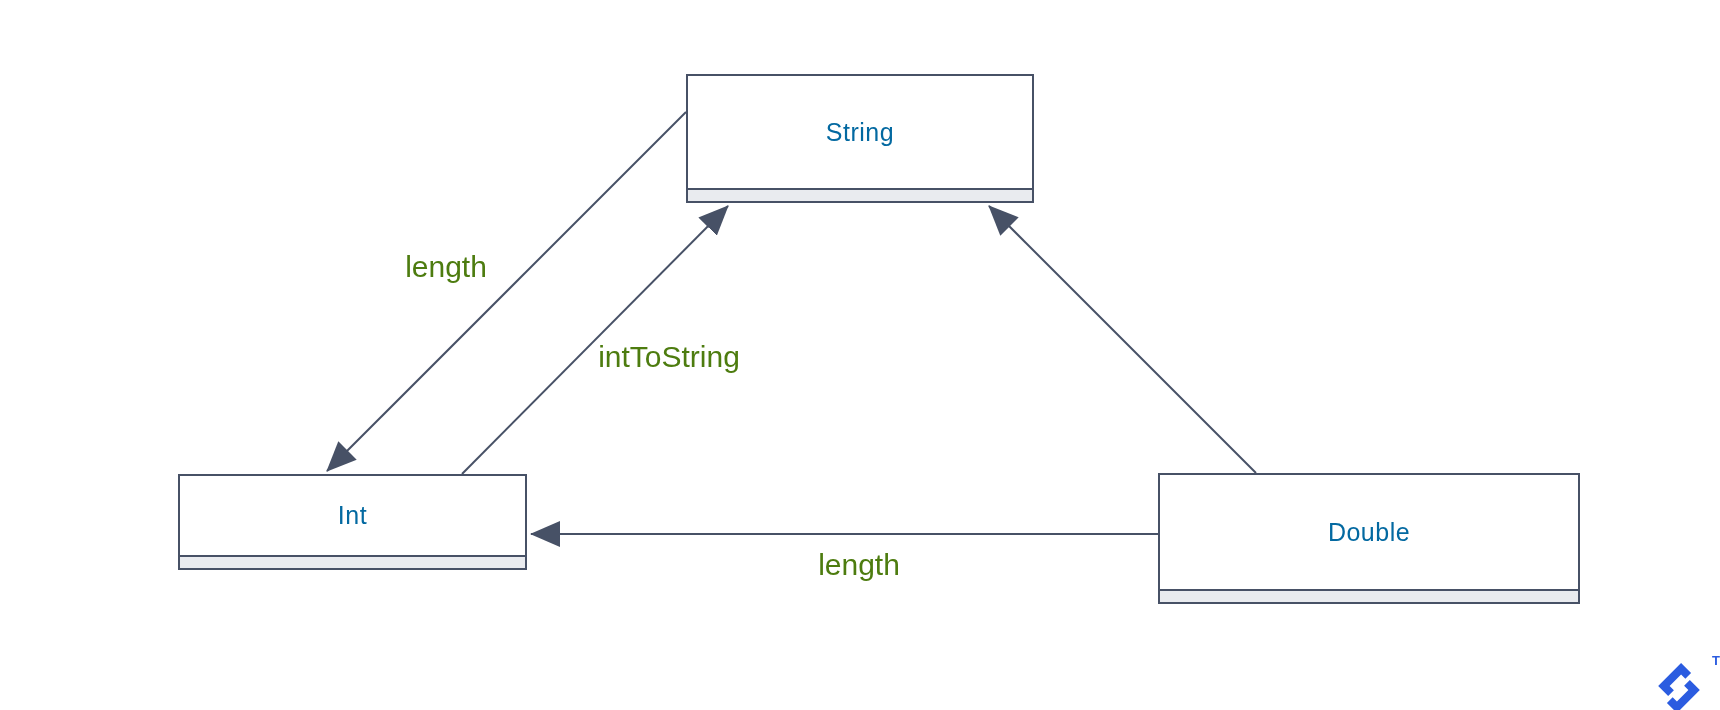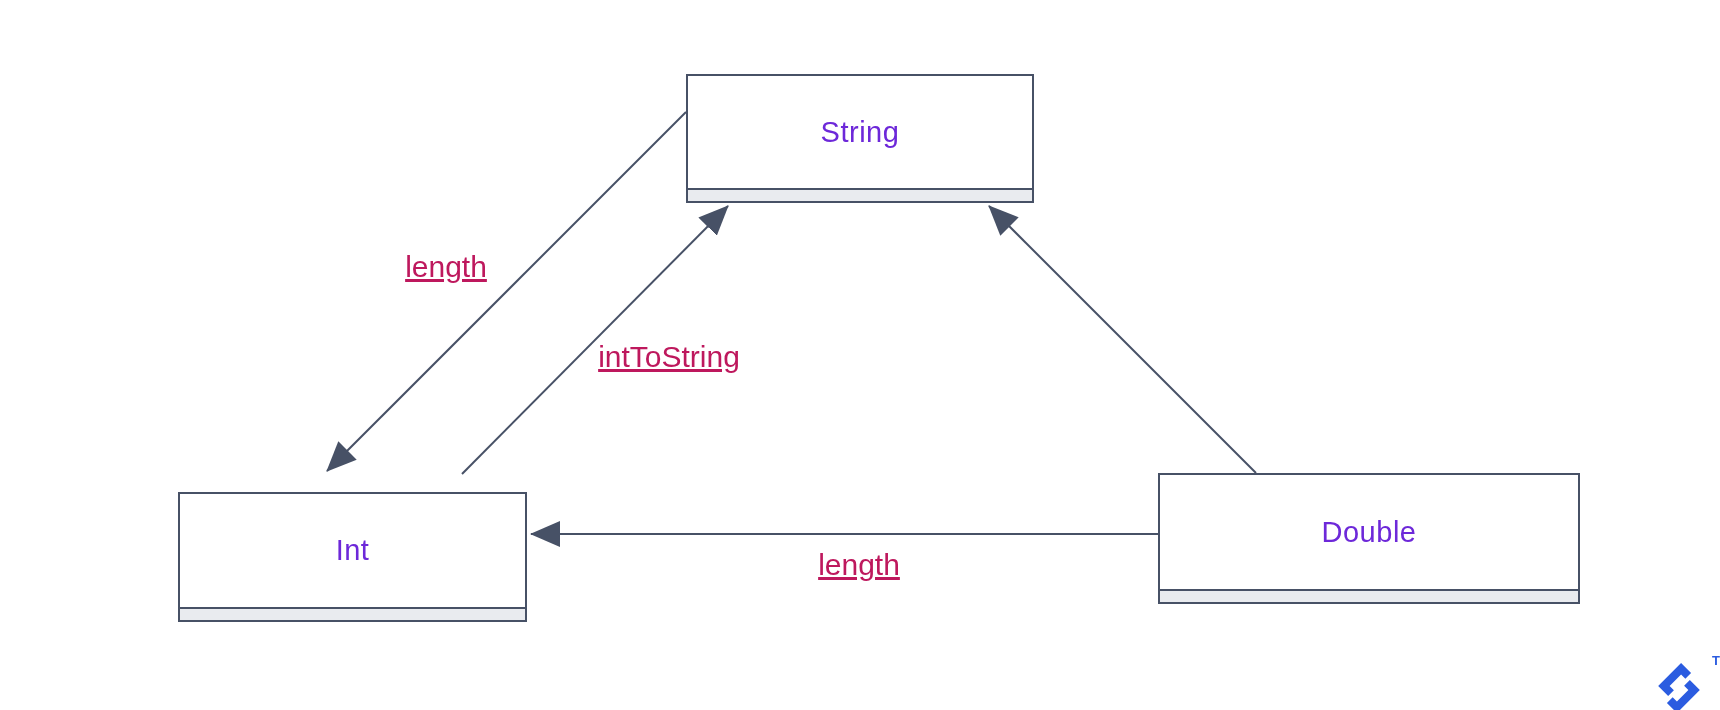--- a/index.html
+++ b/index.html
@@ -31,40 +31,39 @@
     border: 2px solid #475166;
     box-sizing: border-box;
     display: flex;
     flex-direction: column;
   }
   .node-body {
     flex: 1;
     display: flex;
     align-items: center;
     justify-content: center;
-    font-size: 29px;
-    color: #6d28d9;
+    font-size: 25px;
+    color: #0369a1;
     letter-spacing: 0.5px;
   }
   .node-strip {
     height: 11px;
     border-top: 2px solid #475166;
     background: #e9ebef;
   }
   .node-string { left: 686px; top: 74px;  width: 348px; height: 129px; }
-  .node-int    { left: 178px; top: 492px; width: 349px; height: 130px; }
+  .node-int    { left: 178px; top: 474px; width: 349px; height: 96px; }
   .node-double { left: 1158px; top: 473px; width: 422px; height: 131px; }
 
   .edge-label {
     position: absolute;
     transform: translate(-50%, -50%);
     font-size: 30px;
-    color: #be185d;
+    color: #4d7c0f;
     white-space: nowrap;
-    text-decoration: underline;
   }
   .lbl-length         { left: 446px;  top: 267px; }
   .lbl-intToString    { left: 669px;  top: 357px; }
   .lbl-doubleToString { left: 1296px; top: 352px; }
   .lbl-round          { left: 859px;  top: 565px; }
 
   .logo {
     position: absolute;
     left: 1652px;
     top: 650px;

